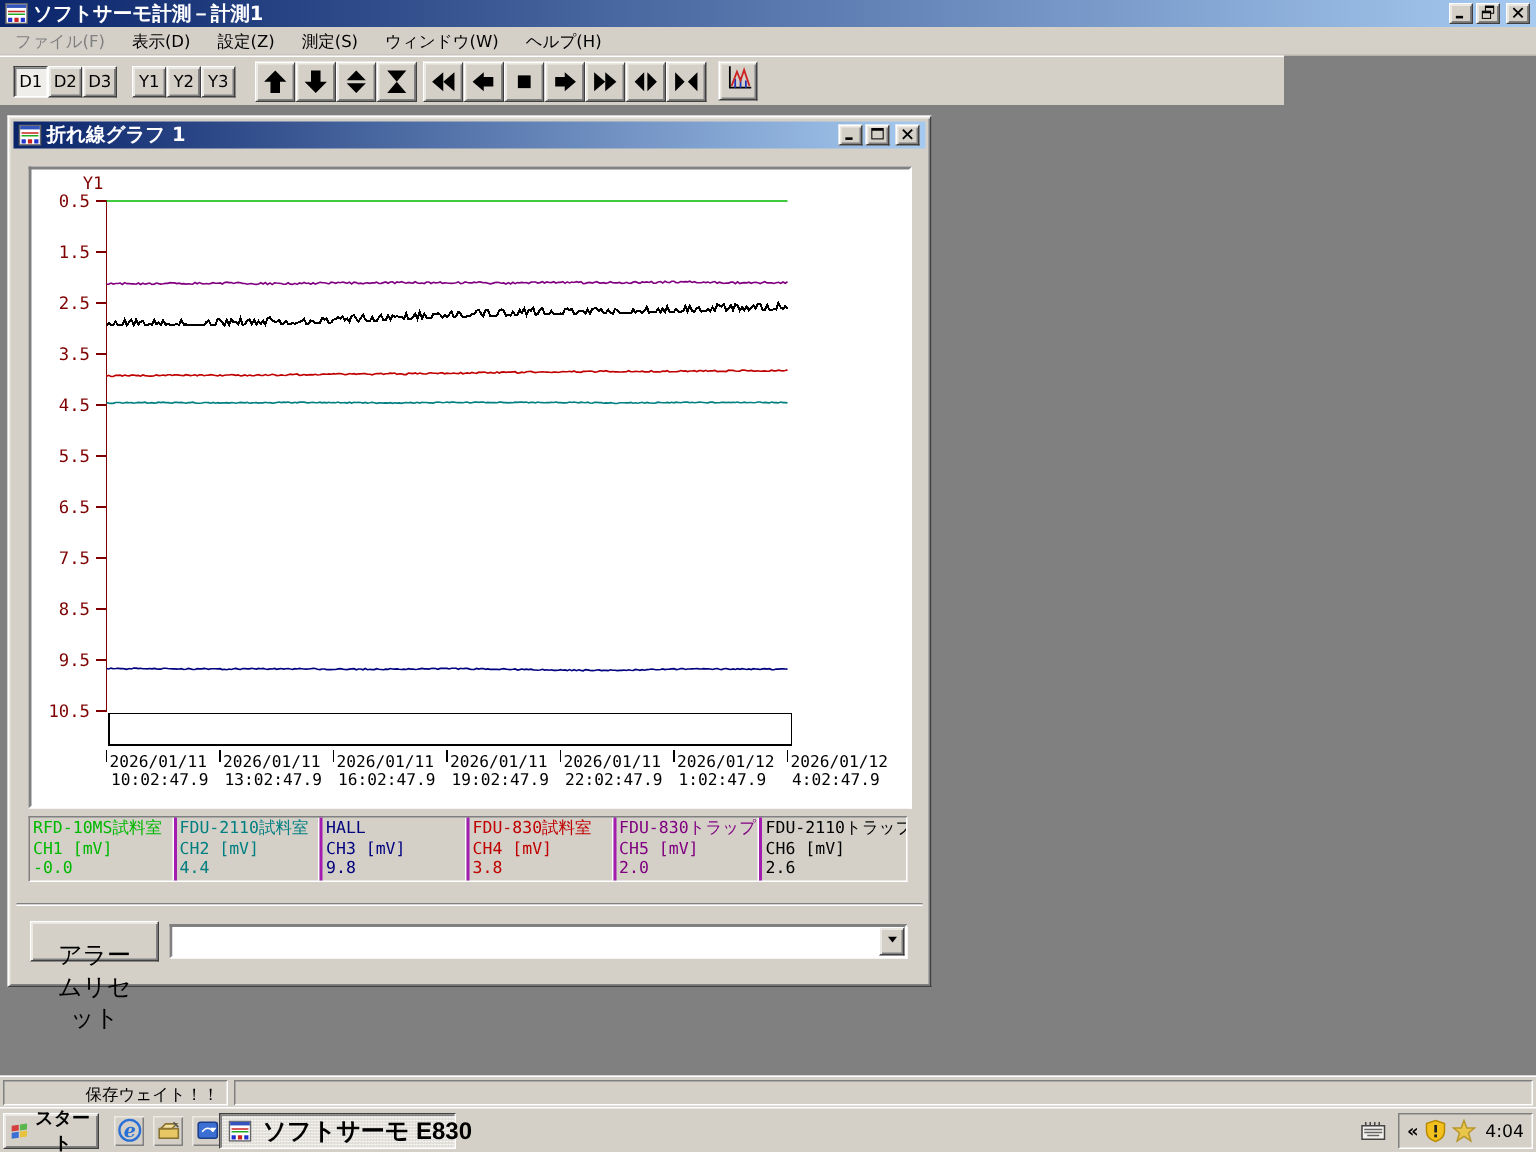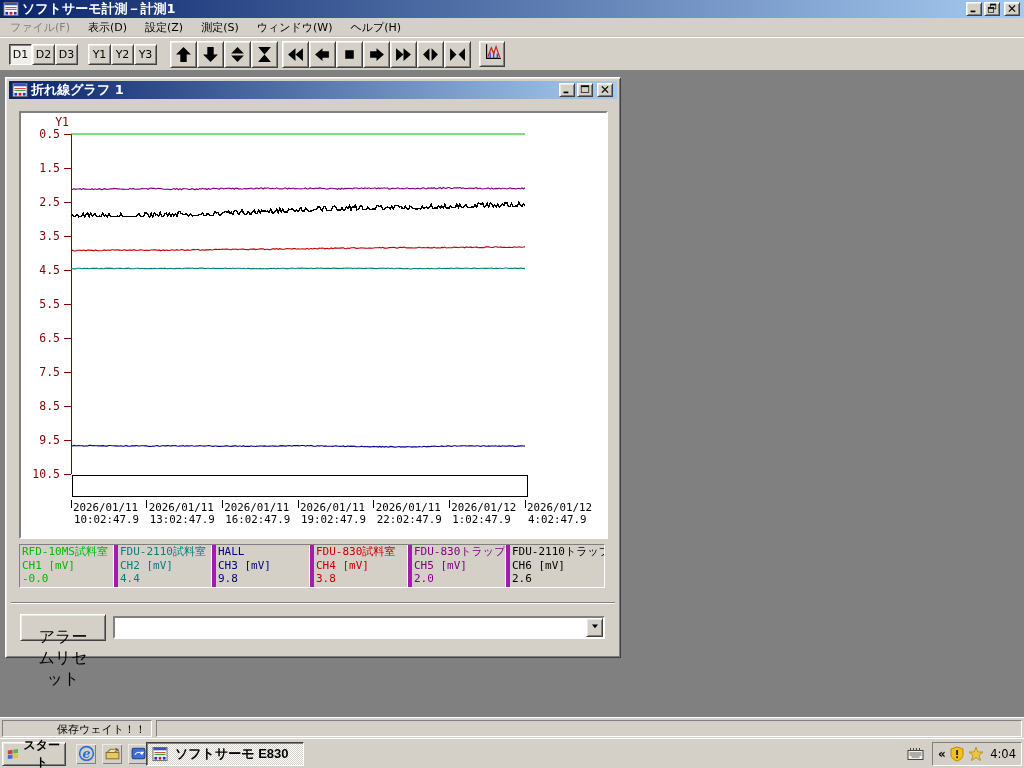--- a/index.html
+++ b/index.html
@@ -23,21 +23,21 @@
   .winbtn { width:16px; height:14px; padding:0; cursor:default; display:flex; align-items:center; justify-content:center; }
   .winbtn svg { width:12px; height:11px; }
   .winbtn.gapL { margin-left:2px; }
 
   
   .menubar { position:absolute; left:0; top:18px; width:1024px; height:19px; background:#d4d0c8;
              display:flex; border-bottom:1px solid #c8c4bc; }
   .menu-item { padding:2px 8px; margin-left:2px; white-space:nowrap; }
 
   
-  .toolbar { position:absolute; left:0; top:37px; width:1024px; height:33px; background:#d4d0c8;
+  .toolbar { position:absolute; left:0; top:37px; width:856px; height:33px; background:#d4d0c8;
              display:flex; align-items:center; border-top:1px solid #fff; }
   .tb-group { display:flex; }
   .g10{margin-left:10px} .g13{margin-left:13px} .g4{margin-left:4px} .g8{margin-left:8px}
   .toolbar { padding-left:9px; }
   .tbtn { width:23px; height:21px; font-size:11px; font-family:inherit; color:#000; text-align:center; padding:0; }
   .nbtn { width:27px; height:27px; padding:0; display:flex; align-items:center; justify-content:center; }
   .nbtn svg { width:17px; height:17px; }
   .gbtn { width:26px; height:26px; padding:1px; display:flex; align-items:center; justify-content:center; }
   .gbtn svg { width:19px; height:19px; }
 
@@ -47,21 +47,21 @@
   .ctitle { position:absolute; left:3px; top:3px; right:3px; height:18px;
     background:linear-gradient(to right, var(--titlebar-start,#0a246a), var(--titlebar-end,#a6caf0));
     display:flex; align-items:center; padding:0 2px; }
 
   .panel { position:absolute; left:13px; top:33px; width:589px; height:428px; background:#fff;
            border:2px solid; border-color:#808080 #fff #fff #808080; }
   .panel svg { display:block; }
 
   .legend { position:absolute; left:13px; top:466px; width:586px; height:44px; display:flex;
             border:1px solid; border-color:#808080 #fff #fff #808080; background:#d4d0c8; }
-  .lcell { flex:1 1 0; overflow:hidden; border-right:4px solid #a21caf; box-shadow: inset -1px 0 0 #fff; padding:0 2px; }
+  .lcell { flex:1 1 0; overflow:hidden; border-right:2px solid #a21caf; box-shadow: inset -1px 0 0 #fff; padding:0 2px; }
   .lcell:last-child { border-right:none; box-shadow:none; }
   .lrow { font-family:"DejaVu Sans Mono","Liberation Mono",monospace; font-size:11px; line-height:13.6px; white-space:nowrap; }
 
   .groove { position:absolute; left:5px; top:524px; width:604px; height:2px;
             border-top:1px solid #808080; border-bottom:1px solid #ffffff; }
 
   .alarm-btn { position:absolute; left:14px; top:536px; width:86px; height:27px; font-size:16px; font-family:Liberation Serif, serif; padding:12px; }
   .combo { position:absolute; left:107px; top:538px; width:492px; height:23px; background:#fff;
            border:2px solid; border-color:#808080 #fff #fff #808080; display:flex; }
   .combo-field { flex:1; background:#fff; font-size:11px; padding:2px 4px; }
@@ -79,21 +79,21 @@
   .startbtn { position:absolute; left:2px; top:3px; width:64px; height:24px; display:flex; align-items:center; padding:0 4px; gap:3px; }
   .startbtn .flag { width:16px; height:15px; }
   .startlbl { font-weight:bold; font-size:12px; }
   .quicklaunch { position:absolute; left:76px; top:5px; display:flex; gap:6px; }
   .qlbtn { width:20px; height:20px; border:none; background:transparent; padding:1px; }
   .qlbtn svg { width:17px; height:17px; }
   .taskbtn { position:absolute; left:146px; top:3px; width:158px; height:24px; display:flex; align-items:center; gap:4px; padding:0 4px;
      border:1px solid; border-color:#404040 #ffffff #ffffff #404040; box-shadow: inset 1px 1px 0 #808080;
      background-image: conic-gradient(#ffffff 25%, #d4d0c8 0 50%, #ffffff 0 75%, #d4d0c8 0); background-size:2px 2px; }
   .taskbtn .tb-appicon { width:16px; height:15px; }
-  .tasklbl { font-weight:bold; font-size:13px; white-space:nowrap; }
+  .tasklbl { font-weight:bold; font-size:16px; white-space:nowrap; }
   .tray-kbd { position:absolute; right:99px; top:7px; width:19px; height:16px; }
   .tray-kbd svg { width:19px; height:16px; }
   .tray { position:absolute; right:2px; top:3px; width:90px; height:24px; border:1px solid; border-color:#808080 #fff #fff #808080;
           display:flex; align-items:center; gap:3px; padding:0 5px; }
   .chev { font-weight:bold; font-size:12px; }
   .tray-ic { width:16px; height:16px; display:inline-block; }
   .tray-ic svg { width:16px; height:16px; }
   .clock { margin-left:auto; font-size:11.5px; }
 
   button { background:#d4d0c8; border:1px solid; border-color:#ffffff #404040 #404040 #ffffff;

